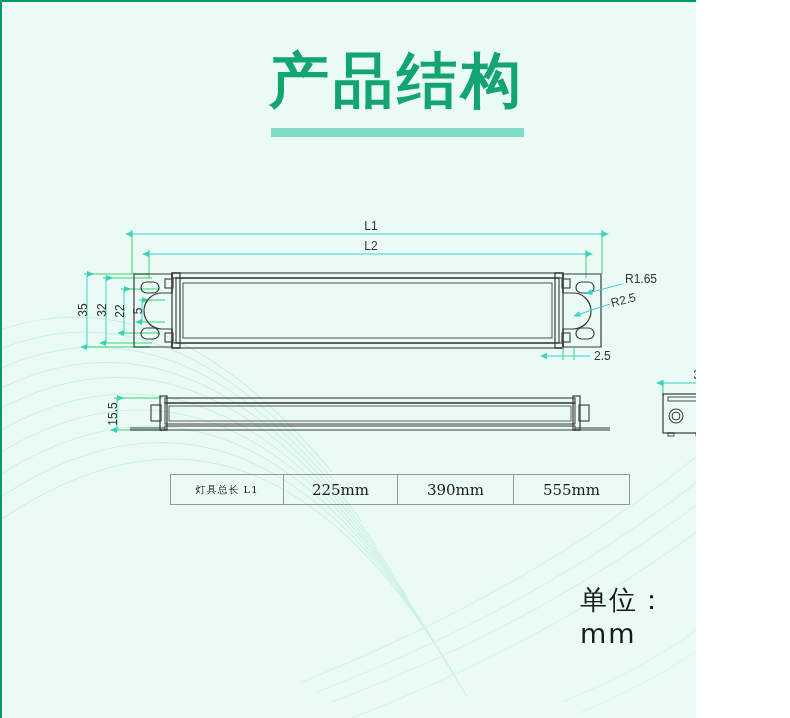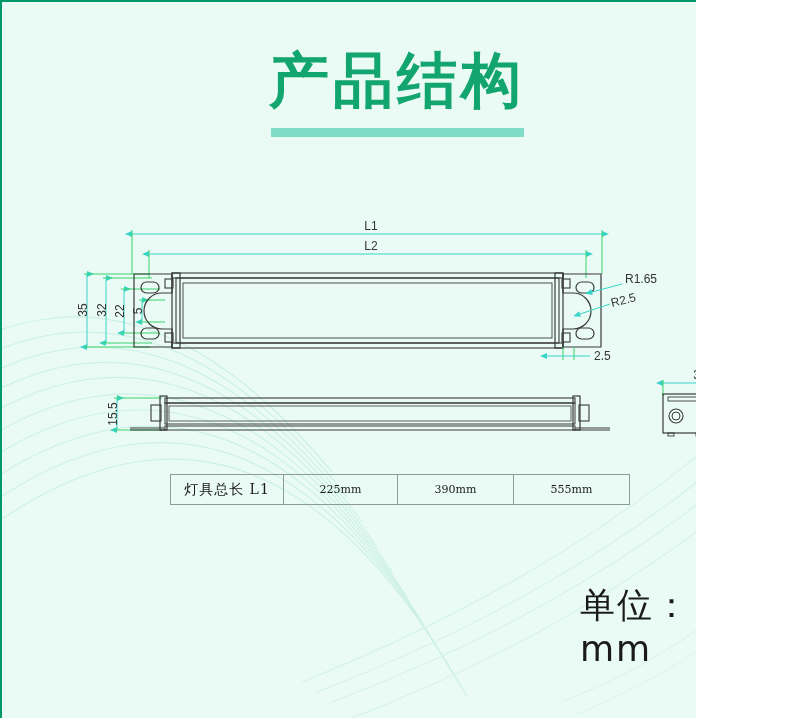--- a/index.html
+++ b/index.html
@@ -65,38 +65,38 @@
   }
   table.spec-table {
     border-collapse: collapse;
     font-family: "DejaVu Serif", "Liberation Serif", serif;
   }
   table.spec-table td {
     border: 1px solid #8c9b95;
     height: 29px;
     padding: 0 8px;
     text-align: center;
-    font-size: 11px;
+    font-size: 15px;
     color: #1a1a1a;
     white-space: nowrap;
   }
   table.spec-table td.row-head {
     width: 96px;
-    font-size: 14px;
+    font-size: 10px;
     letter-spacing: 1px;
   }
   table.spec-table td.val-a { width: 97px; }
   table.spec-table td.val-b { width: 99px; }
   table.spec-table td.val-c { width: 99px; margin-left: 26px; }
   .unit-note {
     position: absolute;
     left: 578px;
     top: 580px;
     font-family: "DejaVu Sans", "Liberation Sans", sans-serif;
-    font-size: 35px;
+    font-size: 27px;
     color: #1a1a1a;
     letter-spacing: 2px;
   }
 </style>
 </head>
 <body>
 
 <div id="page">
 
   <svg id="bg-arcs" viewBox="0 0 790 718" xmlns="http://www.w3.org/2000/svg">

